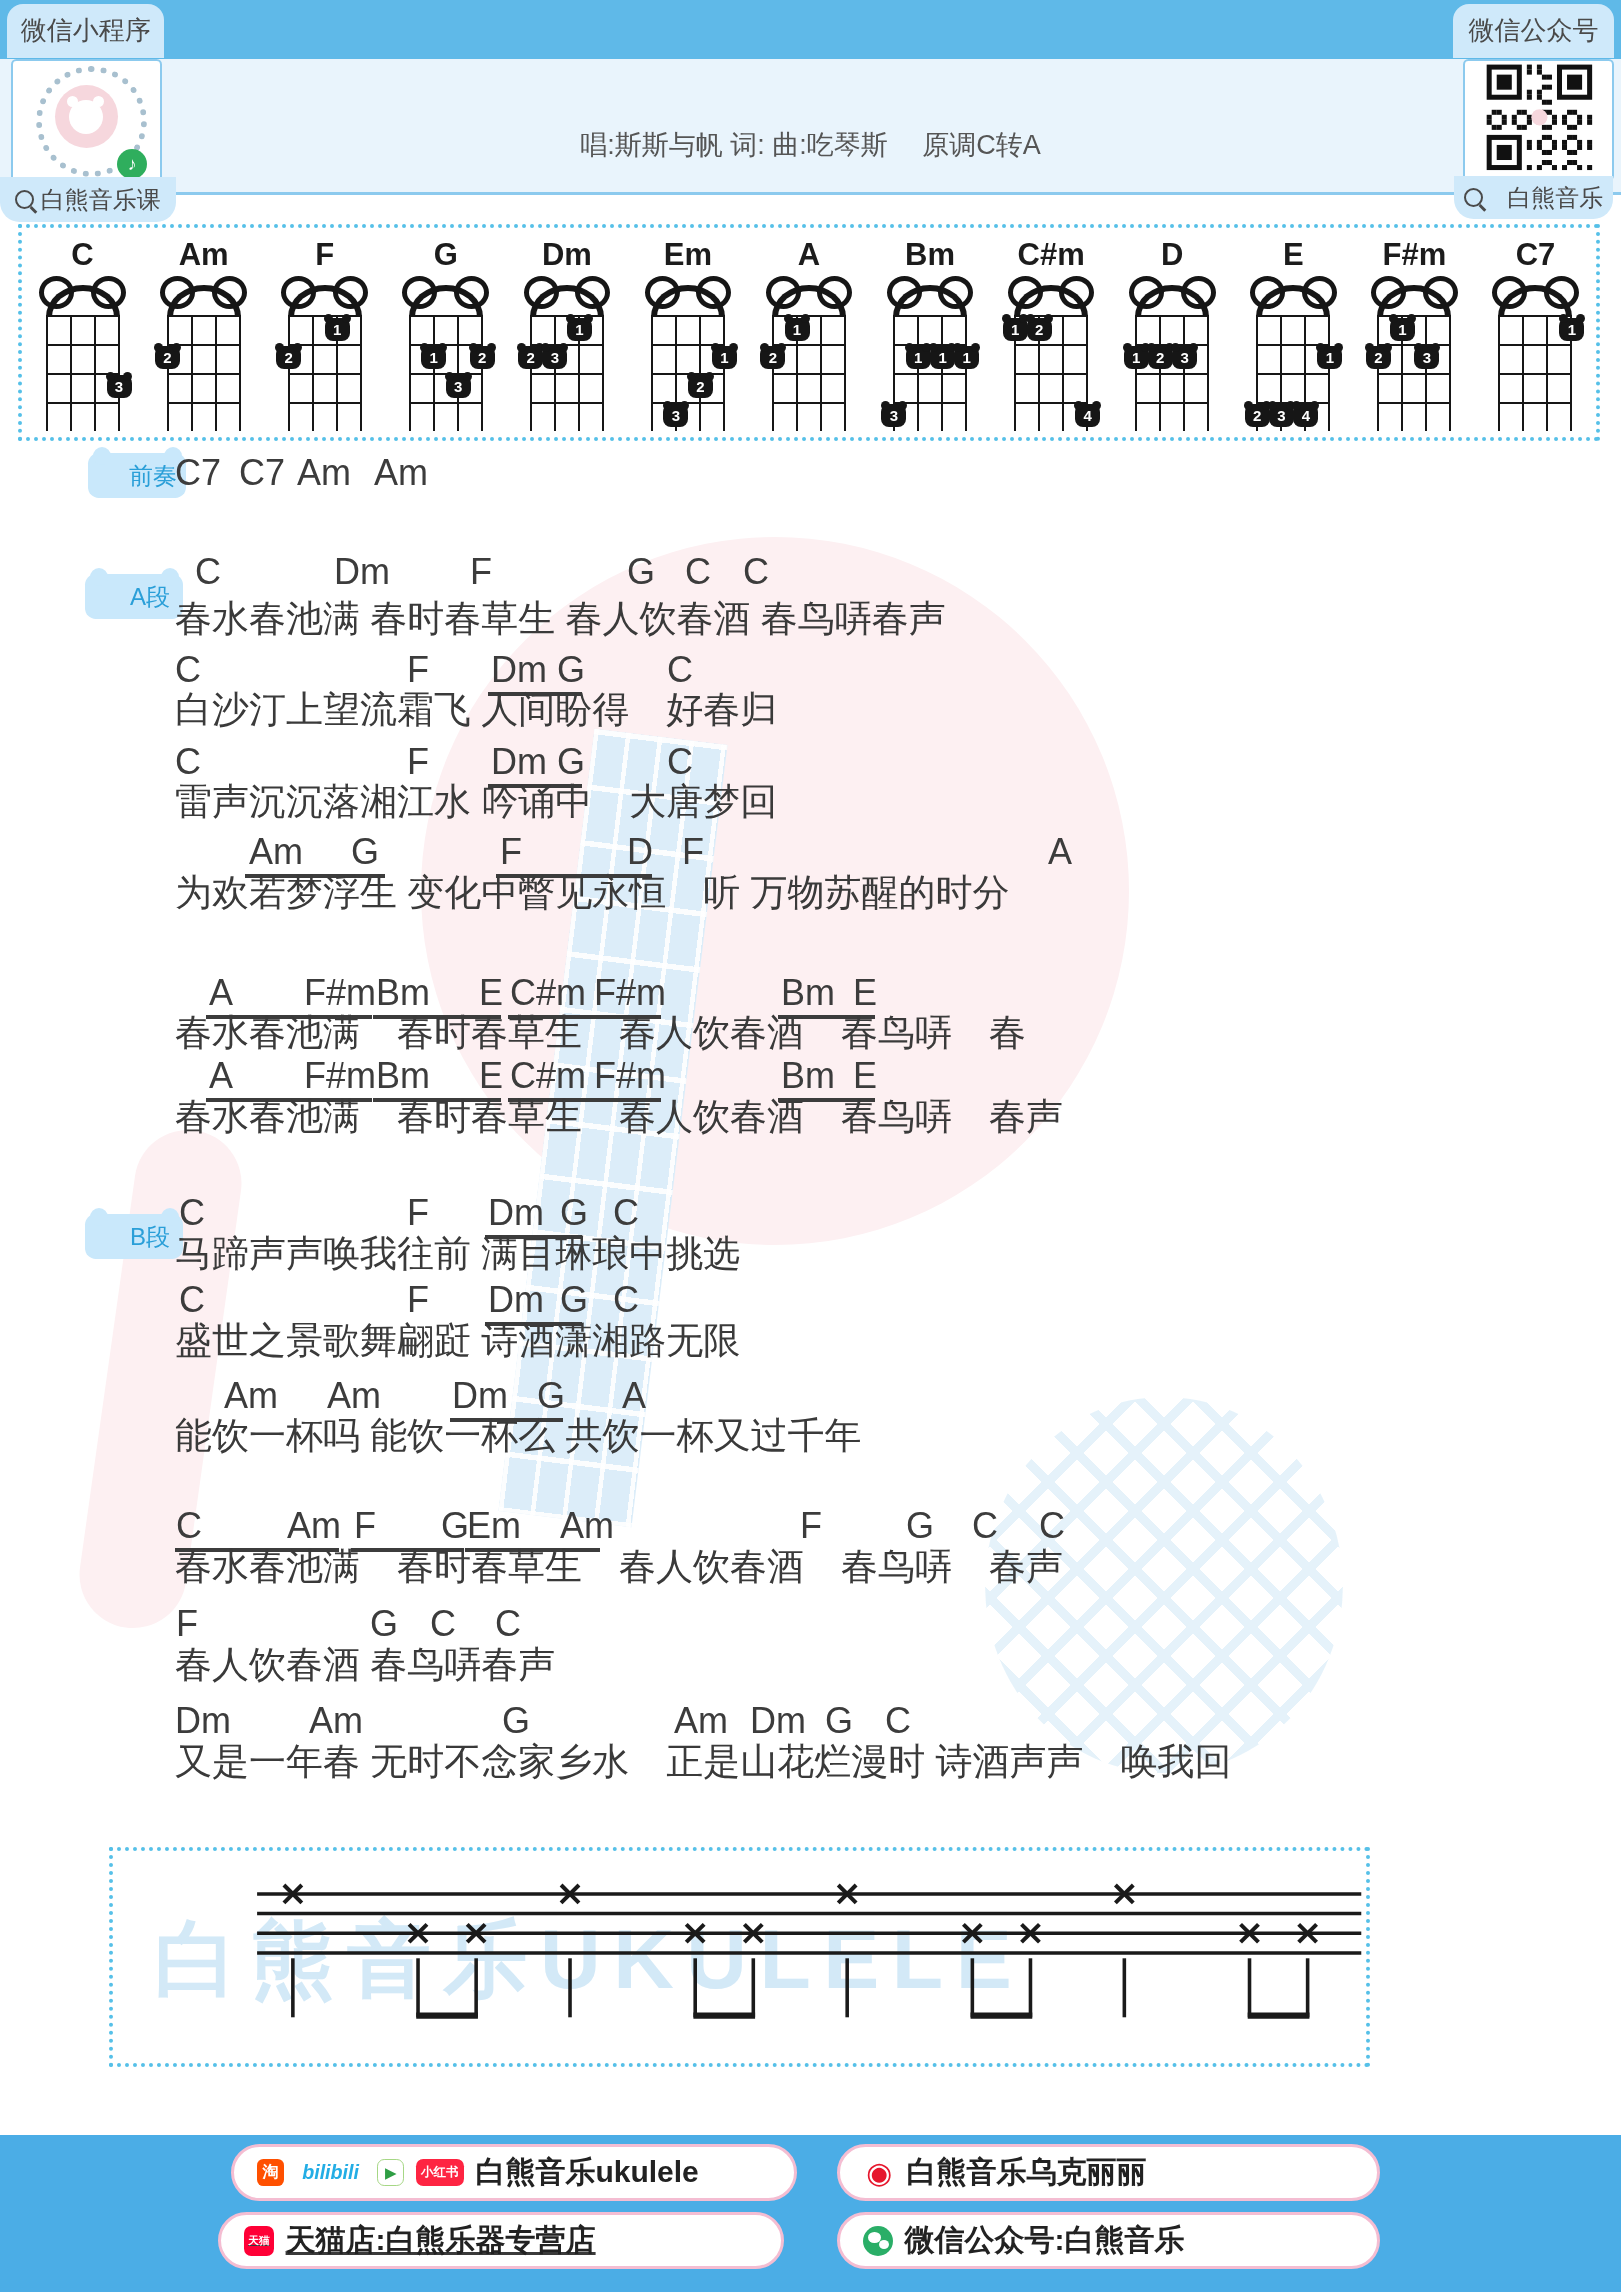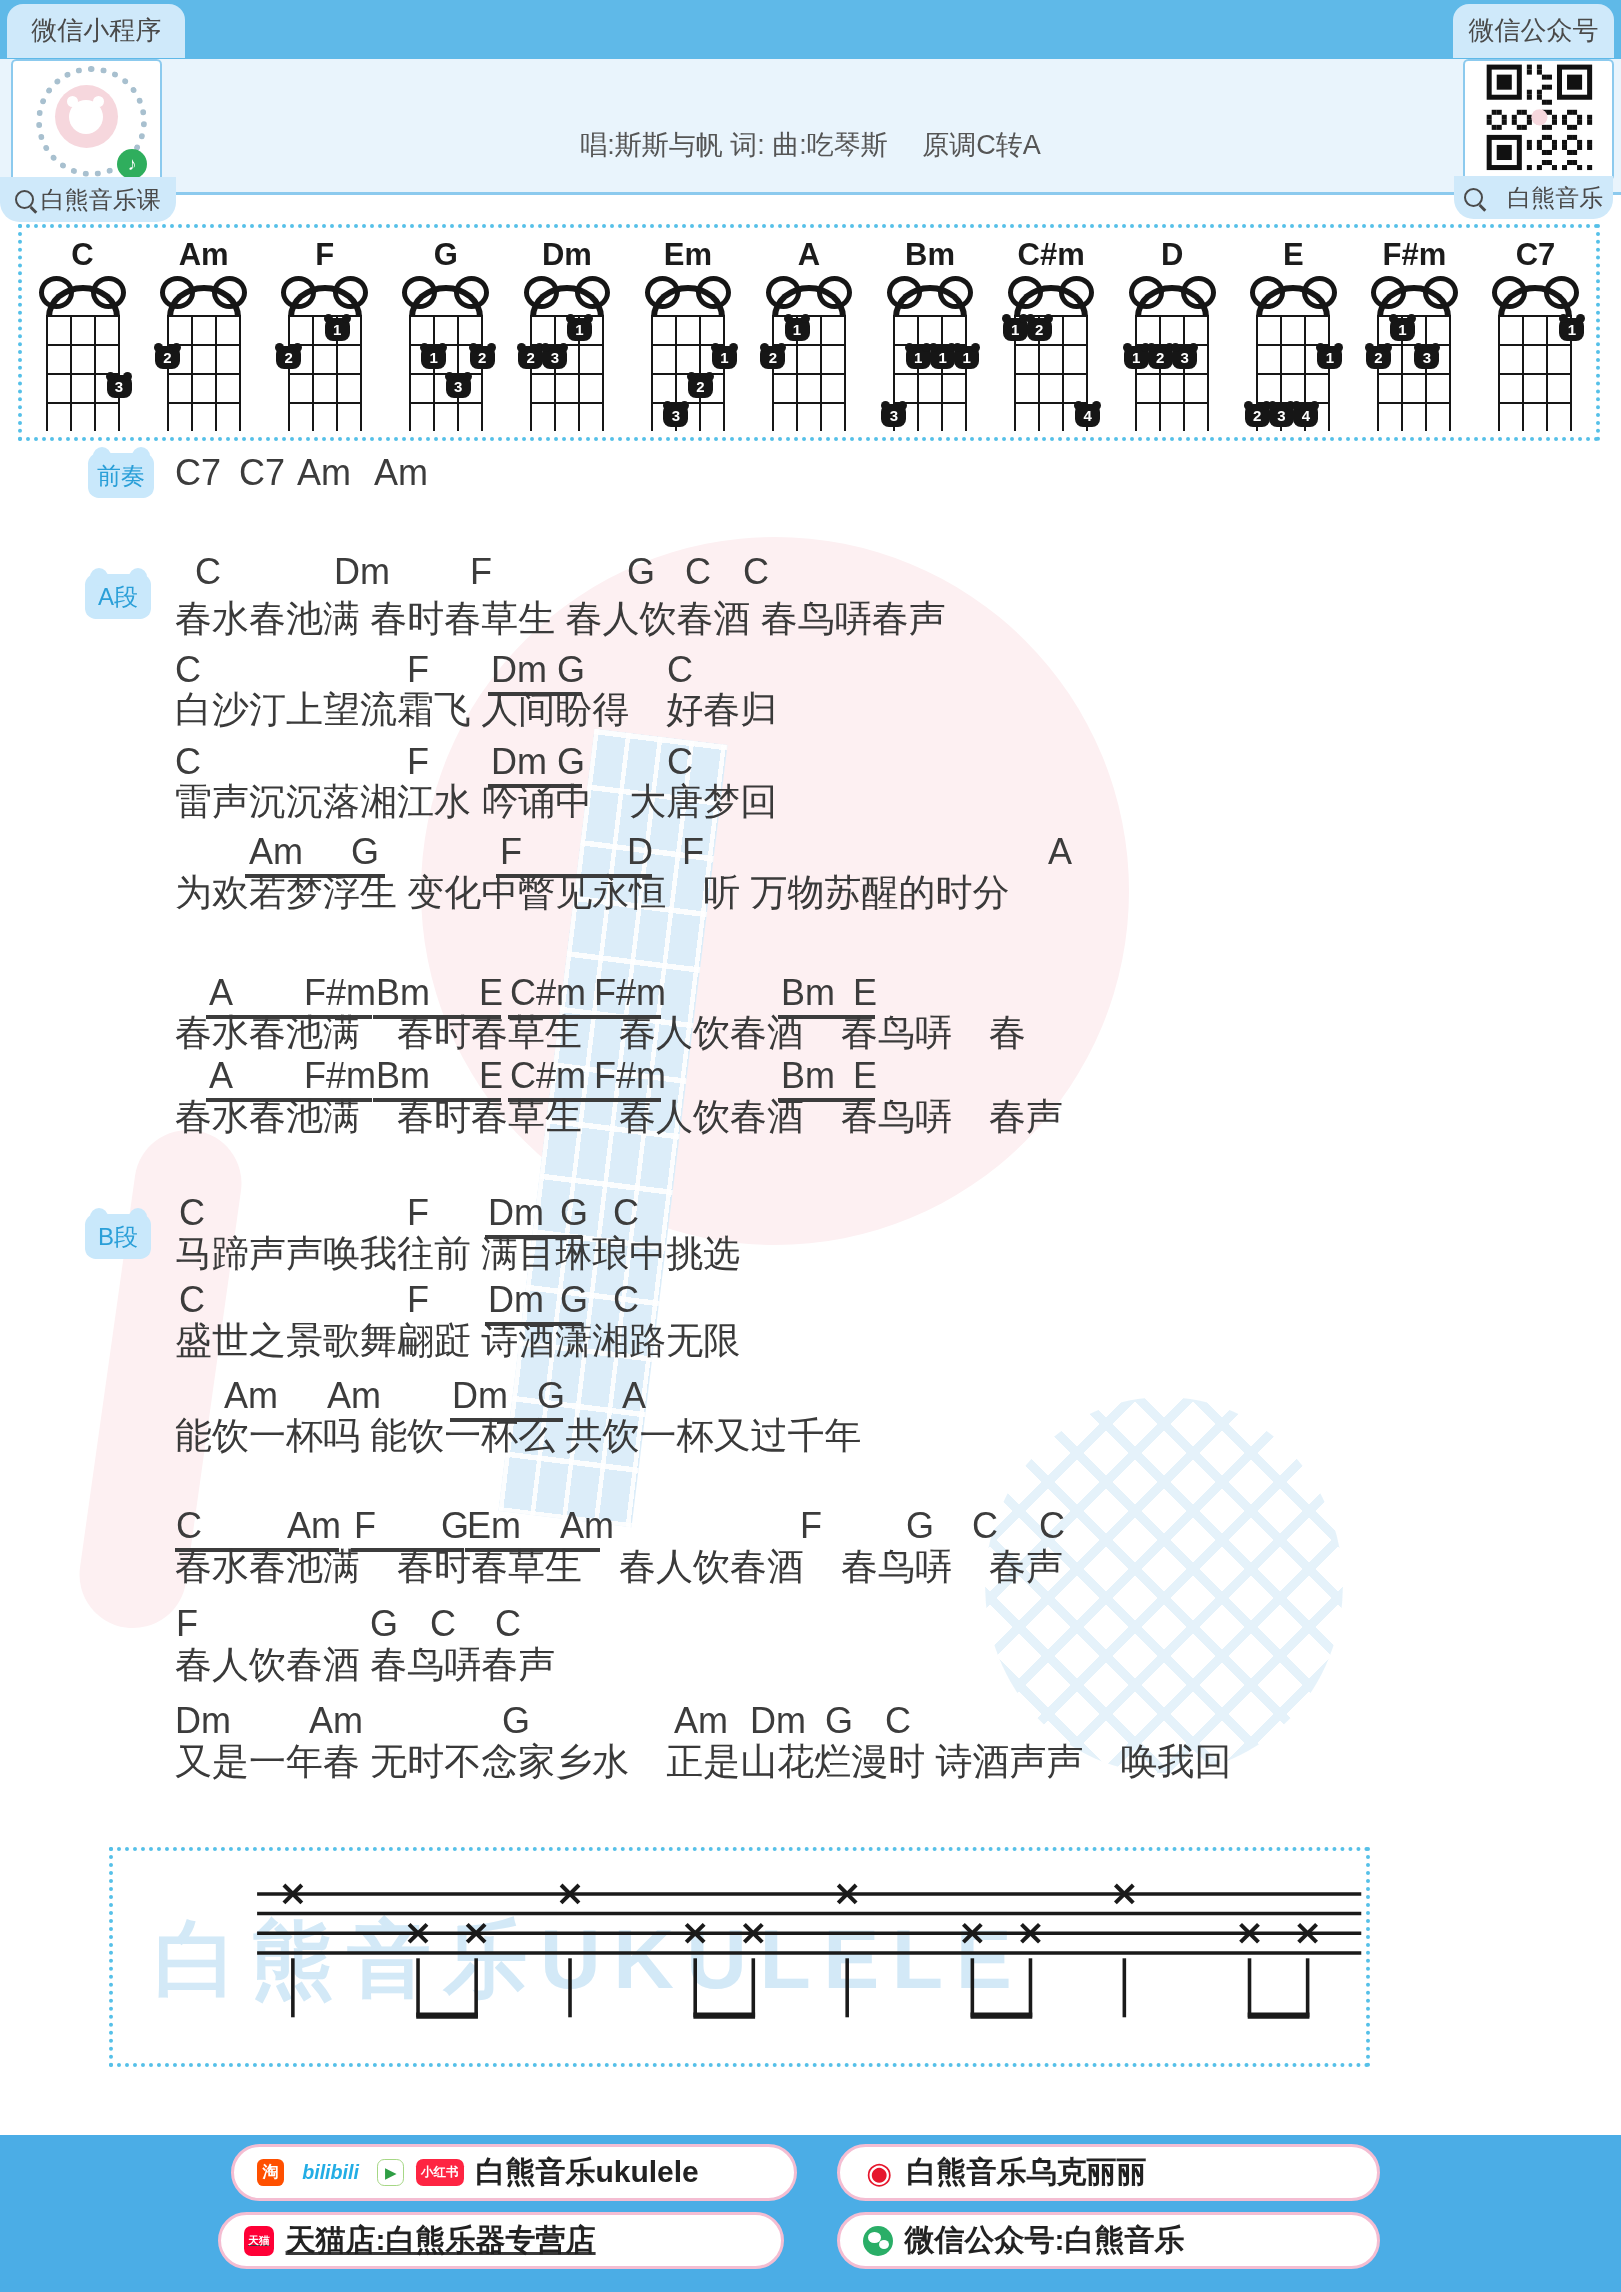--- a/index.html
+++ b/index.html
@@ -3,21 +3,21 @@
 <meta charset="utf-8">
 <style>
   html,body{margin:0;padding:0;}
   #page{position:relative;width:1621px;height:2293px;background:#ffffff;overflow:hidden;
         font-family:"Liberation Sans","DejaVu Sans",sans-serif;color:#3a3a3a;}
   
   .topbar{position:absolute;left:0;top:0;width:1621px;height:59px;background:#5fb9e8;}
   .header-panel{position:absolute;left:0;top:59px;width:1621px;height:133px;background:#e9f4fc;border-bottom:3.6px solid #8ccaee;}
   .corner-tab{position:absolute;top:3.6px;height:54px;background:#cfe9fa;border-radius:16px 16px 0 0;
       display:flex;align-items:center;justify-content:center;font-size:26px;color:#4a4a4a;z-index:5;}
-  .tab-left{left:7.2px;width:178px;}
+  .tab-left{left:7.2px;width:157px;}
   .tab-right{left:1453px;width:161px;}
   .code-tile{position:absolute;background:#ffffff;border:2.7px solid #8ccaee;border-radius:5.4px;z-index:6;}
   .tile-left{left:10.7px;top:59px;width:147px;height:120px;}
   .tile-right{left:1463px;top:59px;width:147px;height:118px;}
   .caption-pill{position:absolute;background:#cfe9fa;display:flex;align-items:center;justify-content:center;
       font-size:24px;color:#4a4a4a;z-index:6;}
   .cap-left{left:0;top:177px;width:176px;height:45px;border-radius:0 0 19.7px 19.7px;}
   .cap-right{left:1454px;top:176px;width:159px;height:43px;border-radius:0 0 19.7px 19.7px;gap:18px;}
   .mag{width:15px;height:15px;border:2.7px solid #4a4a4a;border-radius:50%;position:relative;display:inline-block;margin-right:6.3px;}
   .mag::after{content:"";position:absolute;width:2.7px;height:8px;background:#4a4a4a;bottom:-7.2px;right:-2.7px;transform:rotate(-45deg);}
@@ -46,21 +46,21 @@
                        repeating-linear-gradient(to bottom,#161616 0 1.8px,transparent 1.8px 29px);}
   .dot{position:absolute;width:25px;height:23px;background:#161616;border-radius:8px;color:#fff;font-size:15px;font-weight:700;
       display:flex;align-items:center;justify-content:center;z-index:2;}
   .dot::before,.dot::after{content:"";position:absolute;width:9px;height:9px;background:#161616;border-radius:50%;top:-3.6px;}
   .dot::before{left:-0.9px}.dot::after{right:-0.9px}
   
   .chord{position:absolute;font-size:36px;font-weight:500;color:#3c3c3c;z-index:2;white-space:pre;}
   .chord-underline{position:absolute;height:3.6px;background:#3c3c3c;z-index:2;}
   .lyric{position:absolute;font-size:37px;color:#3a3a3a;z-index:2;white-space:pre;}
   .badge{position:absolute;width:66px;height:45px;background:#c9e8fb;border-radius:10.7px;color:#2a9fd8;font-size:24px;
-      display:flex;align-items:center;justify-content:center;z-index:2;}
+      display:flex;align-items:center;justify-content:center;z-index:2;padding-left:32px;}
   .badge::before,.badge::after{content:"";position:absolute;width:18px;height:18px;background:#c9e8fb;border-radius:50%;top:-6.3px;z-index:-1;}
   .badge::before{left:4.5px}.badge::after{right:4.5px}
   
   .wm{position:absolute;z-index:0;}
   .wm-circle{left:421px;top:537px;width:708px;height:708px;border-radius:50%;background:#fdf0f2;}
   .wm-pink2{left:107px;top:1128px;width:107px;height:502px;border-radius:54px;background:#fdf0f2;transform:rotate(8deg);}
   .wm-neck{left:546px;top:734px;width:134px;height:788px;background:#dcedf9;transform:rotate(7deg);
       background-image:repeating-linear-gradient(to bottom,rgba(255,255,255,.9) 0 5.4px,transparent 5.4px 56px),
                        repeating-linear-gradient(to right,rgba(255,255,255,.9) 0 4.5px,transparent 4.5px 32px);}
   .wm-lattice{left:985px;top:1397px;width:358px;height:376px;border-radius:50%;opacity:.65;

